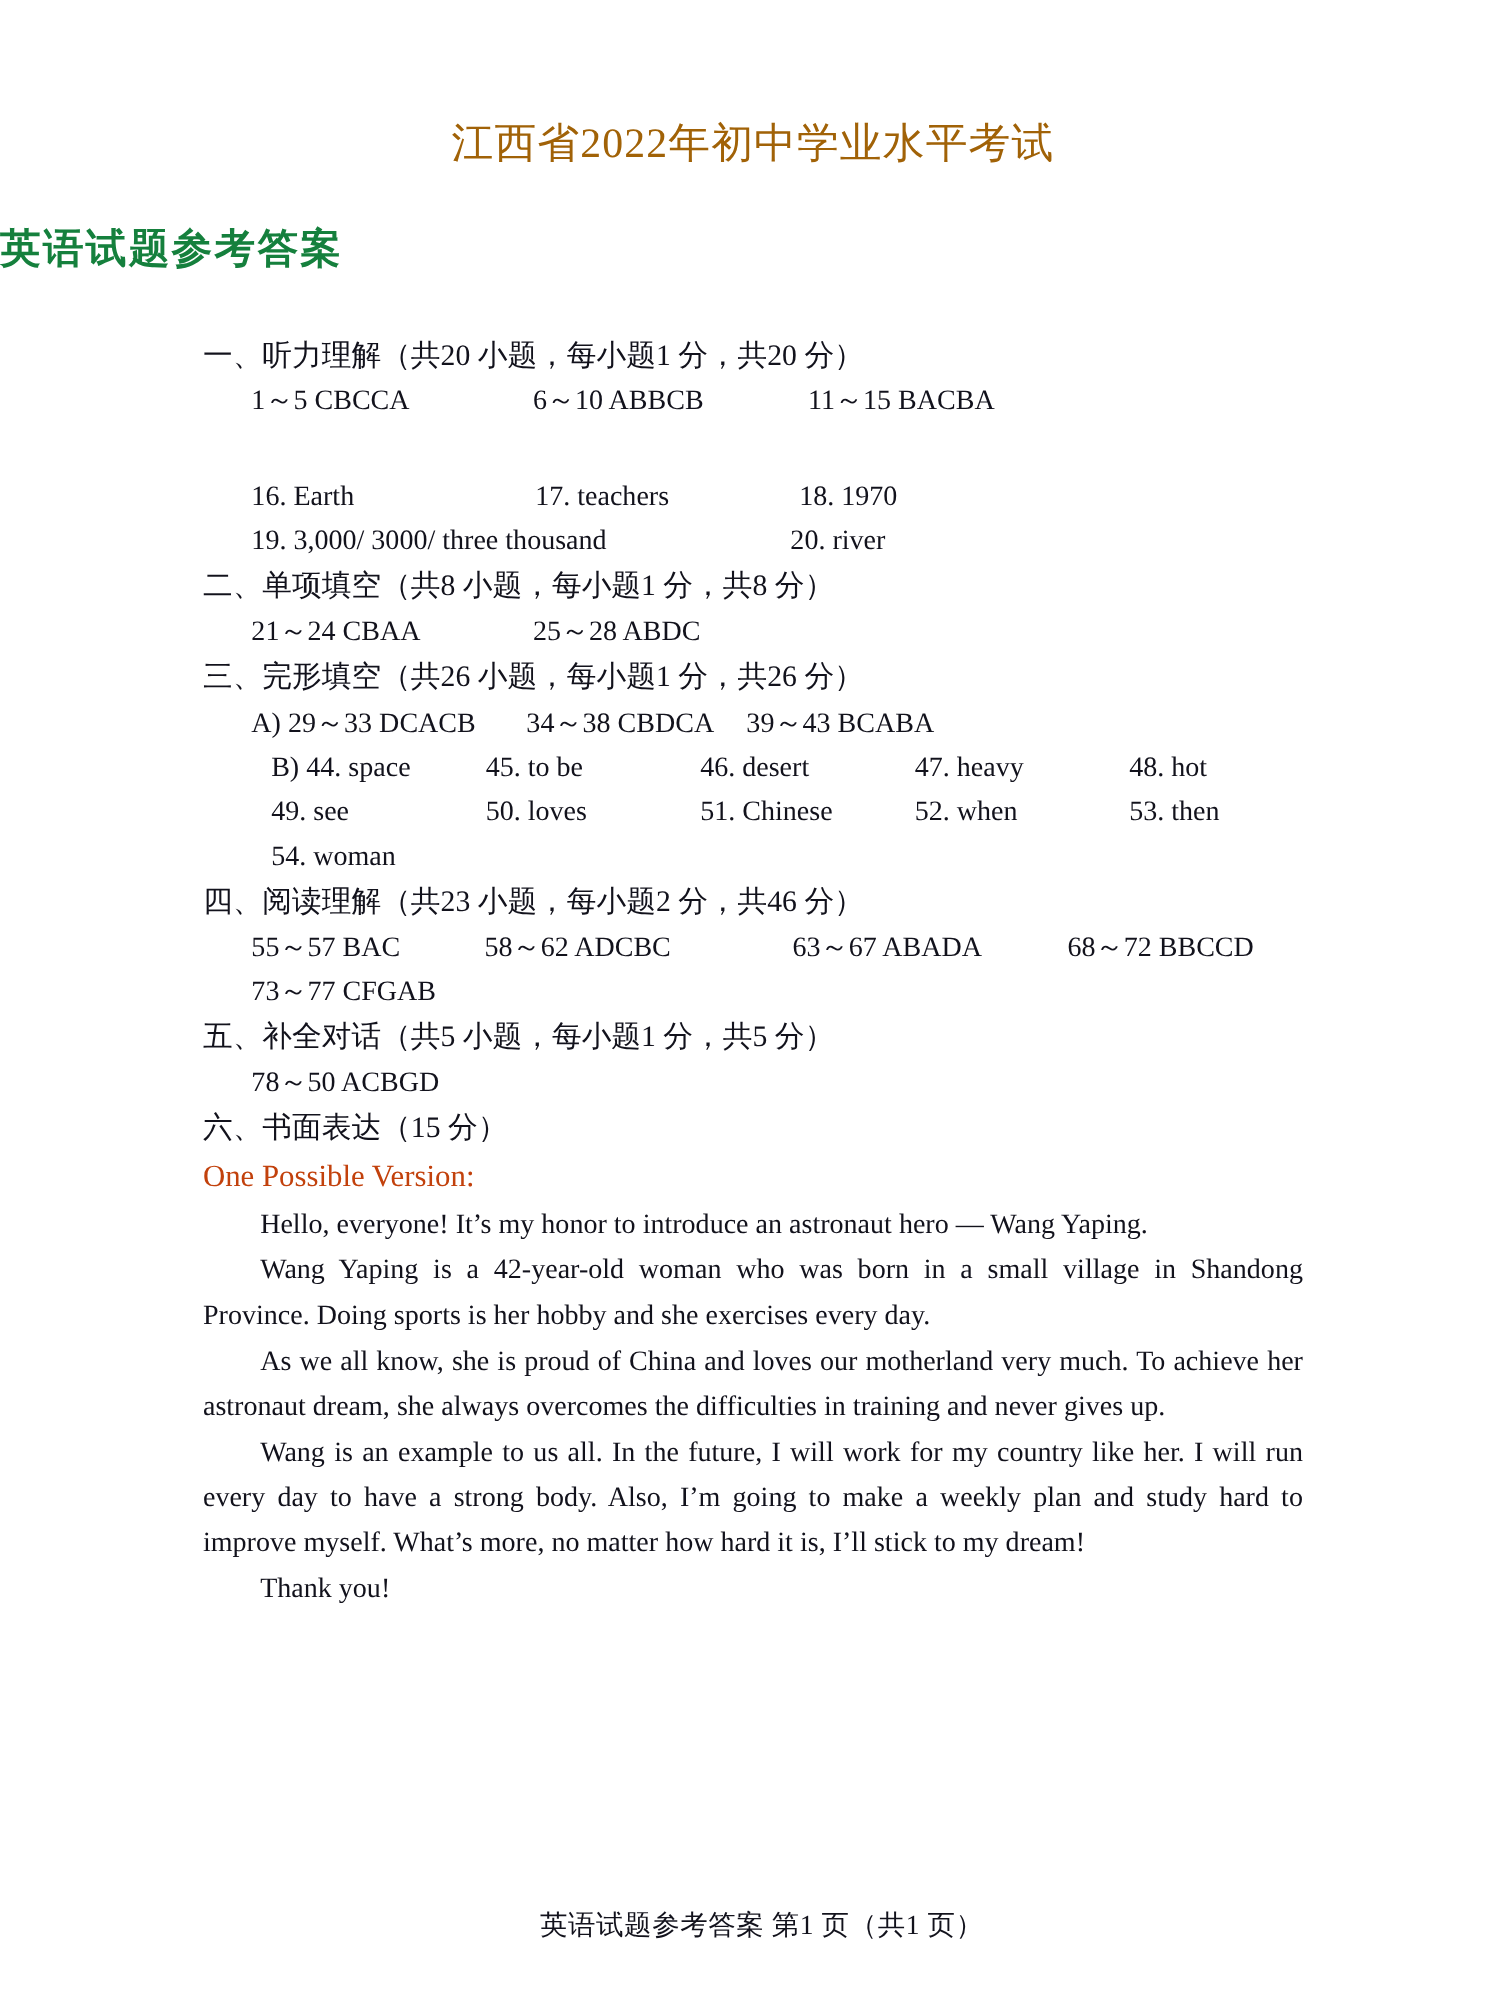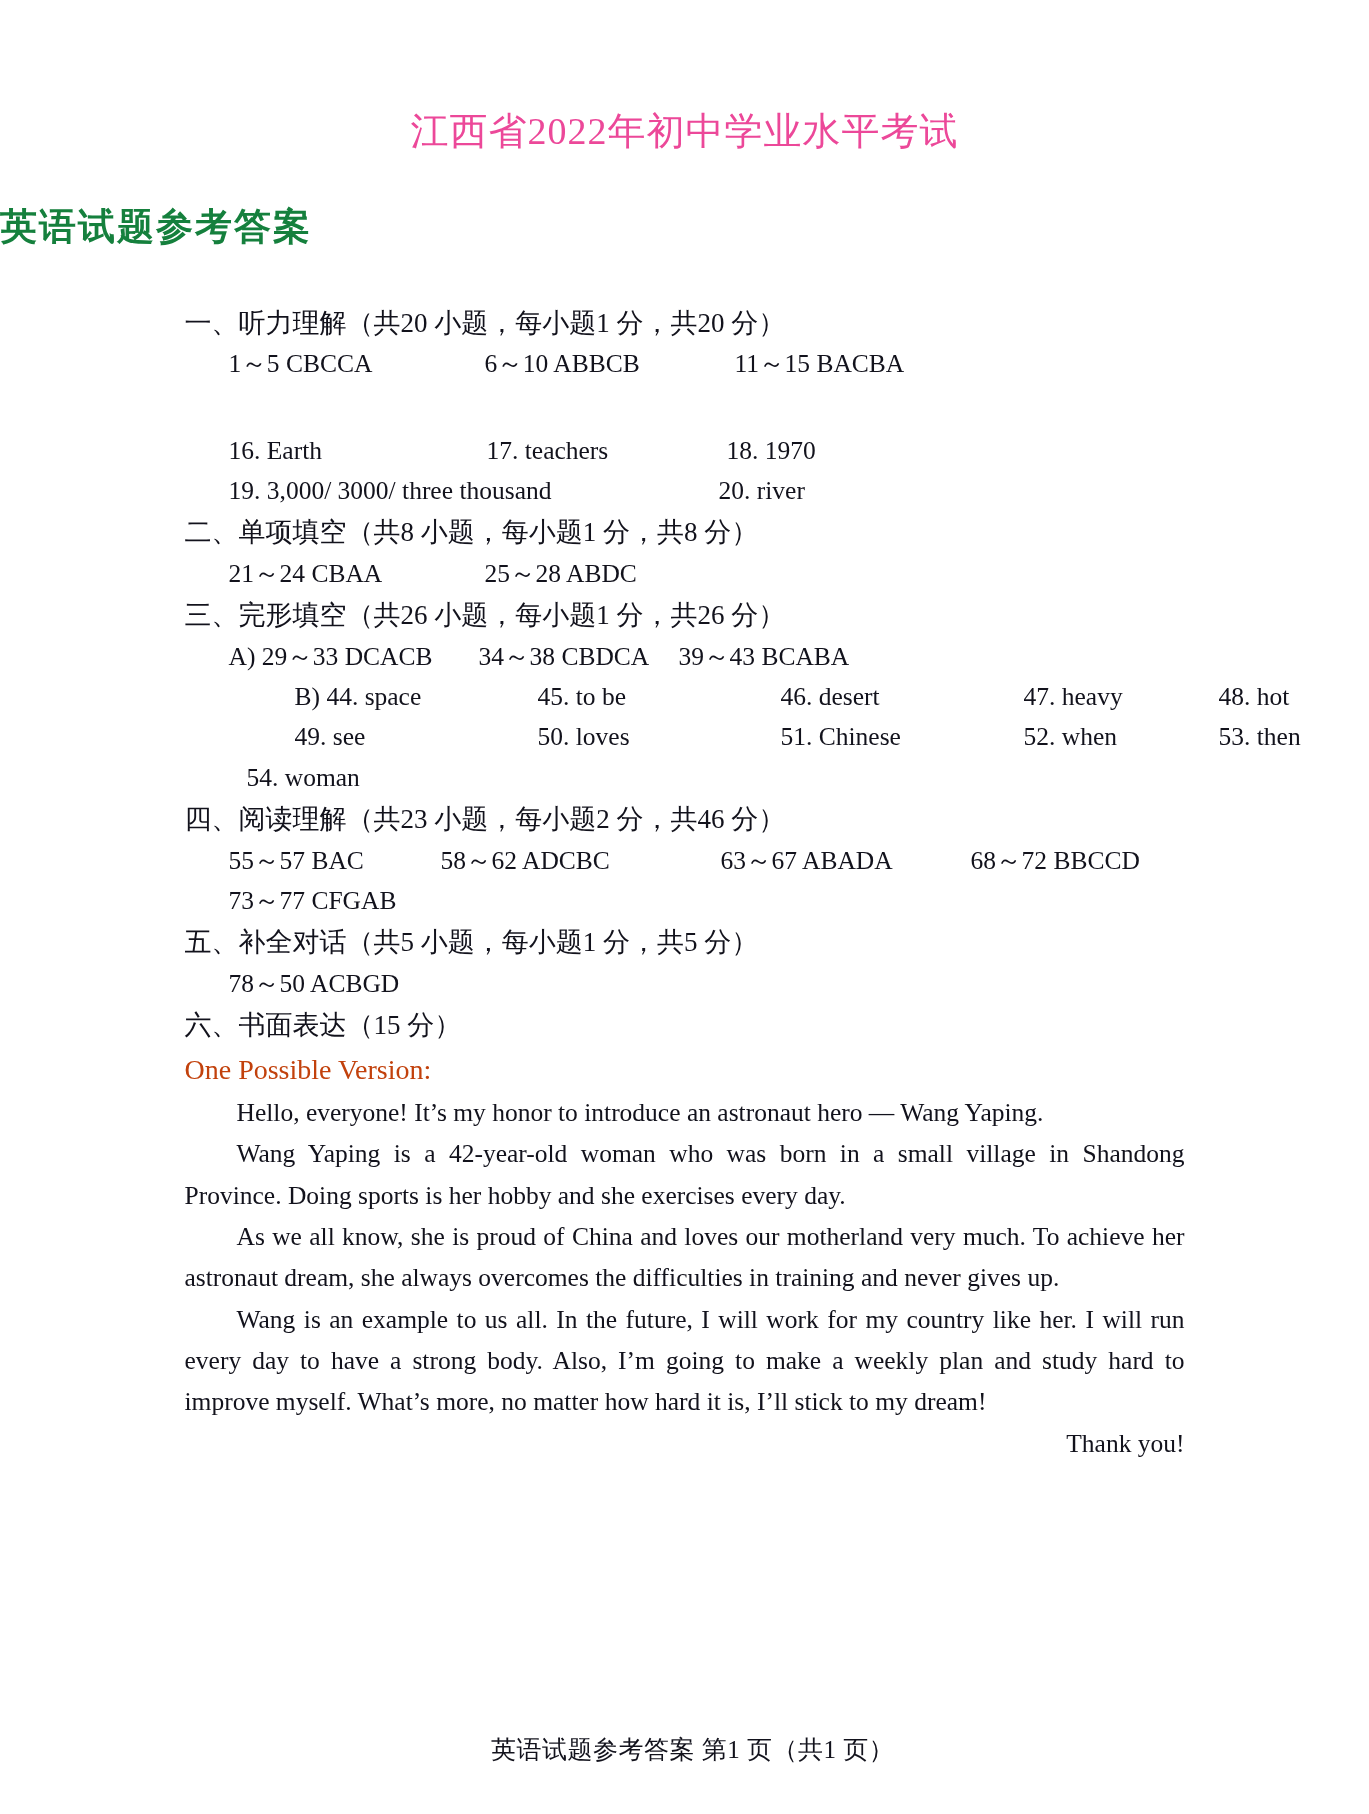--- a/index.html
+++ b/index.html
@@ -24,21 +24,21 @@
     padding: 0;
   }
   .doc-title {
     text-align: center;
     font-size: 38px;
     line-height: 1.25;
     letter-spacing: 1px;
     margin: 0;
     padding-top: 108px;
     font-weight: 400;
-    color: #ec4899;
+    color: #a16207;
   }
   .doc-subtitle {
     text-align: left;
     font-size: 37px;
     line-height: 1.25;
     letter-spacing: 2px;
     margin: 0;
     padding-top: 48px;
     font-weight: 700;
     color: #15803d;
@@ -67,21 +67,21 @@
   .indent1 { padding-left: 44px; }
   .indent2 { padding-left: 62px; }
   .ans-line .col {
     display: inline-block;
     vertical-align: baseline;
   }
   
   .w-a  { width: 256px; }
   .w-b  { width: 250px; }
   .w-c  { width: 200px; }
-  .w-word { width: 195px; margin-left: 48px; }
+  .w-word { width: 195px; }
   .w-rd1 { width: 212px; }
   .w-rd2 { width: 280px; }
   .w-rd3 { width: 250px; }
   .w-num16 { width: 258px; margin-top: 46px; }
   .w-num17 { width: 240px; }
   .w-num19 { width: 490px; }
 
   .essay-intro {
     font-size: 28px;
     line-height: 1.62;
@@ -93,21 +93,21 @@
     font-size: 25.5px;
     line-height: 1.62;
     margin: 0;
     padding: 0;
     text-align: justify;
     text-justify: inter-word;
     text-indent: 52px;
     color: #12121c;
   }
   .essay-p.last {
-    text-align: right;
+    text-align: left;
   }
   .footer {
     position: absolute;
     left: 16px;
     right: 0;
     bottom: 48px;
     text-align: center;
     font-size: 25px;
     color: #12121c;
     letter-spacing: 0.5px;

